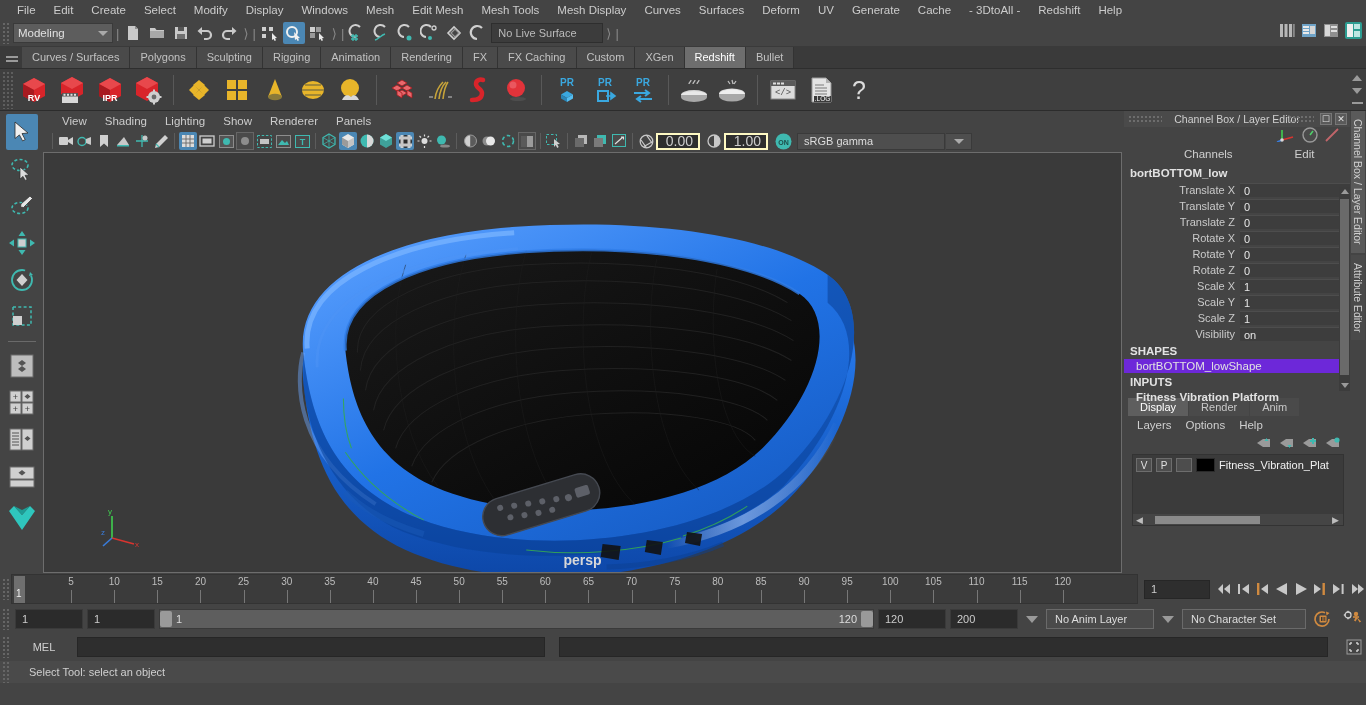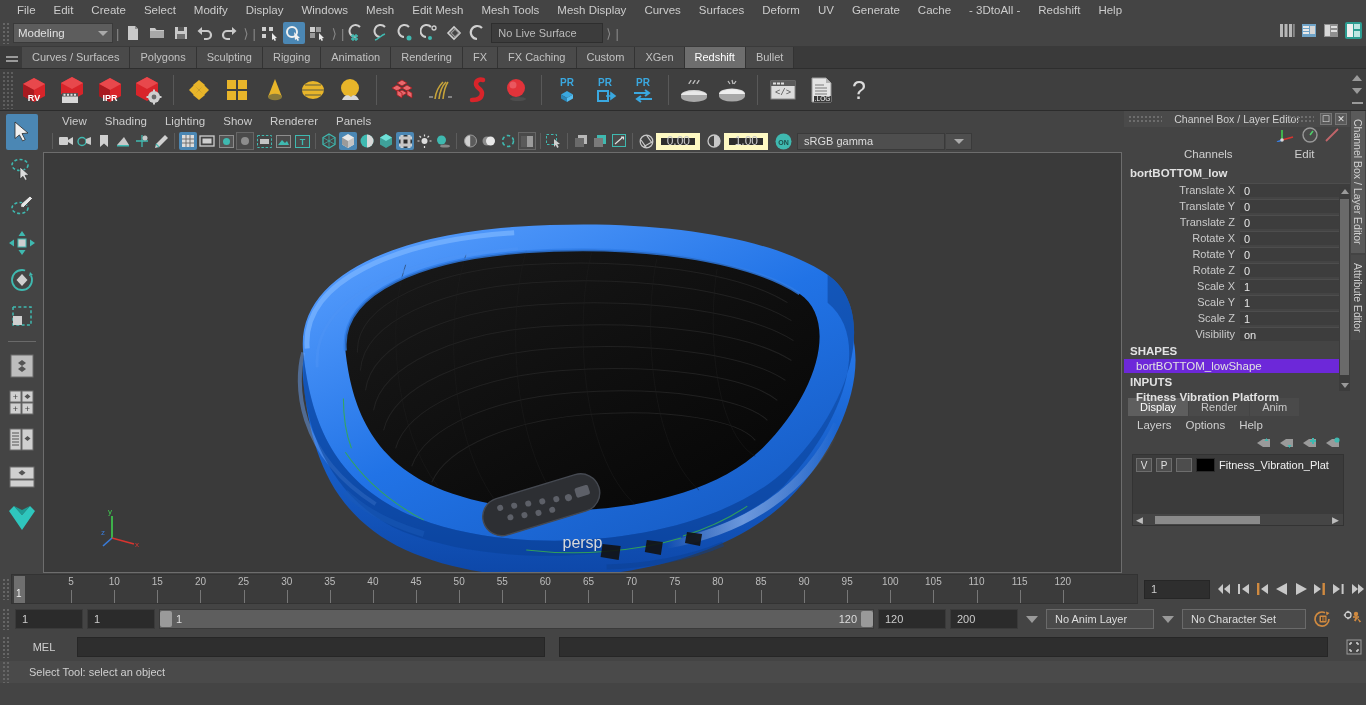--- a/index.html
+++ b/index.html
@@ -92,30 +92,30 @@
 
   
   .vpwrap { flex: 1; display: flex; flex-direction: column; background: #444; padding-right: 2px;}
   .vp-menubar { height: 19px; background: #444444; display: flex; align-items: center; padding-left: 10px; }
   .vp-menubar .vm { padding: 0 9px; font-size: 11.5px; color: #cccccc; }
   .vp-iconbar { height: 22px; background: #444444; display: flex; align-items: center; padding-left: 6px; gap: 1px; }
   .vi { width: 18px; height: 18px; display:flex; align-items:center; justify-content:center; position: relative;}
   .vi.on { background: #4b87b4; border-radius:2px; }
   .vi.frame { border: 1px solid #666; background: #4a4a4a; }
   .vsep { width:1px; height:16px; background:#5c5c5c; margin: 0 3px; }
-  .numfield { width: 44px; height: 17px; background: #2e2e2e; border: 5px solid #fef9c3;
-              color: #ccc; font-size: 12px; display: flex; align-items: center; justify-content: flex-end; padding-right: 5px; }
+  .numfield { width: 44px; height: 17px; background: #2e2e2e; border: 2px solid #fef9c3;
+              color: #ccc; font-size: 14px; display: flex; align-items: center; justify-content: flex-end; padding-right: 5px; }
   .gammasel { width: 148px; height: 17px; background: #4e4e4e; border: 1px solid #3a3a3a;
               display: flex; align-items: center; padding-left: 6px; color: #ddd; font-size: 11px; }
   .gammacaret { width: 26px; height: 17px; background: #4e4e4e; border: 1px solid #3a3a3a;
                 border-left: none; display:flex; align-items:center; justify-content:center; }
 
   .viewport { flex: 1; position: relative; background: #3a3a3a; border: 1px solid #6d6d6d; overflow: hidden; }
-  .vp-label { position: absolute; left: 50%; transform: translateX(-50%); bottom: 20px;
-              color: #d8d8d8; font-size: 16px; font-weight: normal; }
+  .vp-label { position: absolute; left: 50%; transform: translateX(-50%); bottom: 4px;
+              color: #d8d8d8; font-size: 14px; font-weight: bold; }
   .axis { position: absolute; left: 56px; bottom: 22px; width: 46px; height: 46px; }
 
   
   .cbpanel { width: 226px; background: #444444; display: flex; flex-direction: column; }
   .cbtitle { height: 16px; background: #4a4a4a; display: flex; align-items: center;
              justify-content: center; position: relative; font-size: 10.5px; color: #d0d0d0; }
   .cbtitle .dots { position:absolute; background-image: radial-gradient(#6d6d6d 0.8px, transparent 0.9px);
                    background-size: 4px 4px; height: 8px; }
   .wbtn { width: 12px; height: 12px; background: #5a5a5a; border: 1px solid #777;
           display:flex; align-items:center; justify-content:center; font-size: 9px; color:#e0e0e0; }

